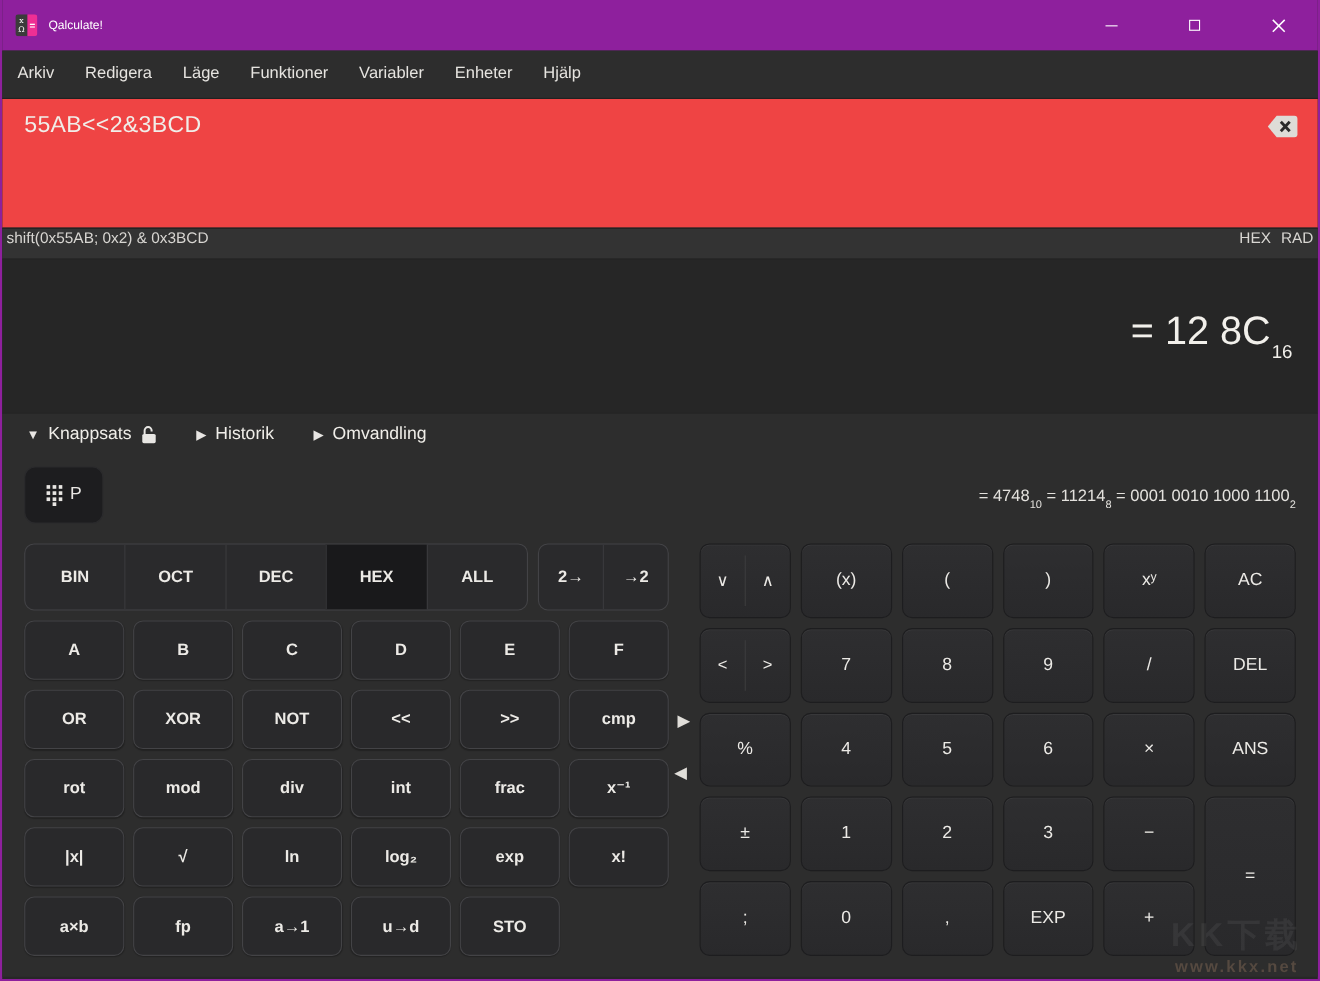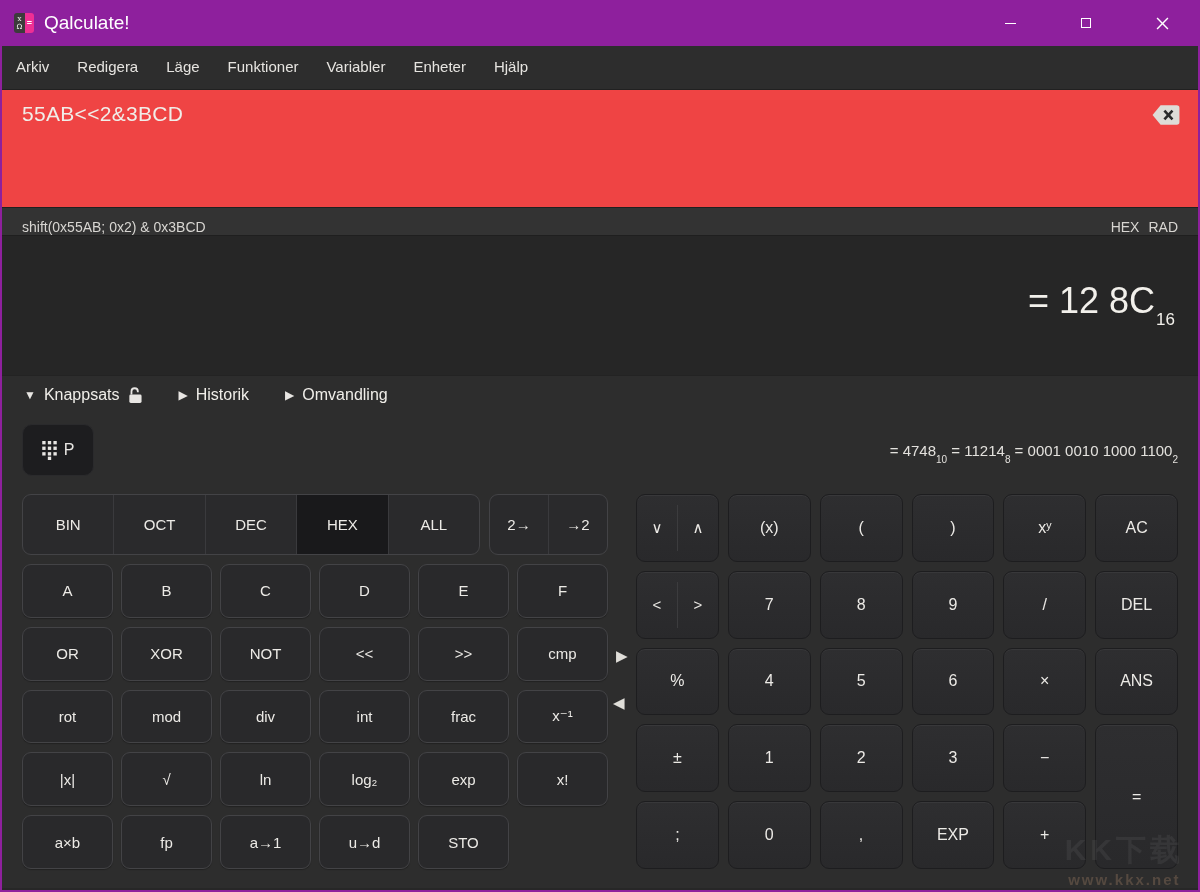--- a/index.html
+++ b/index.html
@@ -10,56 +10,56 @@
     border:2px solid #8e209d; border-top:none;
   }
   
   .titlebar { position:absolute; left:-2px; top:0; width:1200px; height:46px;
     background:#8e209d; display:flex; align-items:center; padding-left:14px; }
   .app-icon { width:20px; height:20px; border-radius:3px; overflow:hidden; display:flex; flex-shrink:0; }
   .app-icon .ic-left { width:11px; background:#3b3b3b; color:#fff; font-size:7px; line-height:1;
     display:flex; flex-direction:column; align-items:center; justify-content:center; gap:1px; font-family:"DejaVu Serif",serif; }
   .app-icon .ic-right { width:9px; background:#ee2f94; color:#fff; font-size:9px; font-weight:bold;
     display:flex; align-items:center; justify-content:center; }
-  .win-title { color:#ffffff; font-size:19px; margin-left:10px; }
+  .win-title { color:#ffffff; font-size:11px; margin-left:10px; }
   .win-controls { margin-left:auto; display:flex; height:100%; }
   .wc { width:76px; height:100%; display:flex; align-items:center; justify-content:center; cursor:default; }
   .glyph-min { width:11px; height:1px; background:#fff; display:block; }
   .glyph-max { width:10px; height:10px; border:1.2px solid #fff; display:block; }
   
   .menubar { position:absolute; left:0; top:46px; width:100%; height:44px; background:#2d2d2d;
     display:flex; align-items:flex-end; border-bottom:1px solid #212121; }
   .menu-item { color:#e6e4e0; font-size:15px; padding:0 14px; line-height:44px; }
   
   .expr-area { position:absolute; left:0; top:90px; width:100%; height:117px; background:#ef4444; }
   .expr-text { position:absolute; left:20px; top:12px; color:#f0eee9; font-size:21px; letter-spacing:0.3px; }
   .backspace { position:absolute; right:18px; top:14px; width:28px; height:22px; }
   
   .statusbar { position:absolute; left:0; top:207px; width:100%; height:29px; background:#333333;
     border-top:1px solid #202020; border-bottom:1px solid #1f1f1f;
-    display:flex; align-items:flex-end; padding:0 20px; color:#d8d6d2; font-size:14px; }
+    display:flex; align-items:flex-start; padding:0 4px; color:#d8d6d2; font-size:14px; }
   .status-modes { margin-left:auto; display:flex; gap:9px; color:#d8d6d2; }
   
   .result-area { position:absolute; left:0; top:236px; width:100%; height:139px; background:#262626; }
   .result-line { position:absolute; right:24px; top:44px; color:#f2f0eb; font-size:36px; }
   .result-line sub { font-size:17px; position:relative; top:4px; left:1px; }
   
   .panel { position:absolute; left:0; top:375px; width:100%; height:513px; background:#2d2d2d;
     border-top:1px solid #232323; }
   .section-row { position:absolute; left:22px; top:10px; display:flex; align-items:center; gap:36px; }
   .section { display:flex; align-items:center; gap:8px; color:#f0eee9; font-size:16px; }
   .tri { font-size:12px; color:#e8e6e3; }
   .kp-toggle { position:absolute; left:20px; top:48px; width:72px; height:52px; background:#1d1d1f;
     border:1px solid #2a2a2c; border-radius:10px; display:flex; align-items:center; justify-content:center;
     gap:7px; color:#e8e6e3; font-size:16px; }
   .bases-line { position:absolute; right:20px; top:66px; color:#e3e1dd; font-size:15px; }
   .bases-line sub { font-size:10px; position:relative; top:3px; }
   
   .lk { position:absolute; left:20px; top:118px; width:586px; height:375px;
-    display:flex; flex-direction:column; gap:9px; }
+    display:flex; flex-direction:column; gap:9px;font-weight:bold; }
   .lk-row1 { display:flex; gap:9px; flex:1; }
   .seg { width:458px; display:flex; background:#2a2a2c; border:1px solid #434346; border-radius:9px; overflow:hidden; }
   .seg.pair { flex:1; width:auto; }
   .seg-cell { flex:1; display:flex; align-items:center; justify-content:center; color:#eceae6;
     font-size:15px; border-left:1px solid #3a3a3d; }
   .seg-cell:first-child { border-left:none; }
   .seg-cell.active { background:#19191b; }
   .lk-grid { flex:5; display:grid; grid-template-columns:repeat(6,1fr); grid-template-rows:repeat(5,1fr);
     gap:9px 8px; }
   .k { display:flex; align-items:center; justify-content:center; background:#29292b;

